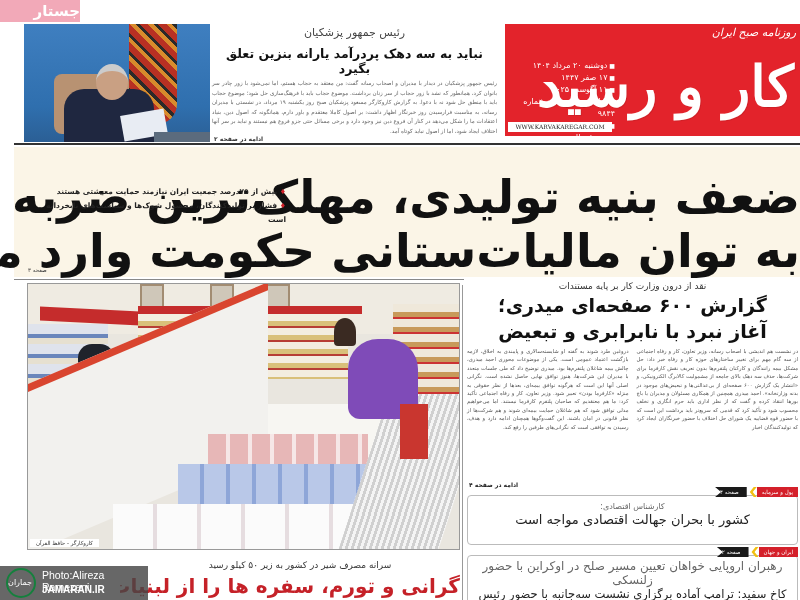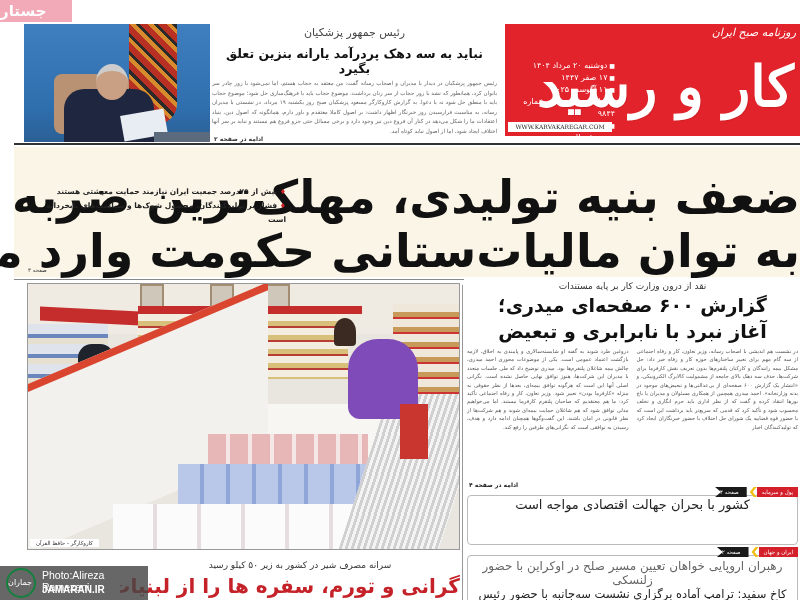--- a/index.html
+++ b/index.html
@@ -1,20 +1,20 @@
 <!DOCTYPE html>
 <html><head>
 <meta charset="utf-8">
 <style>
   * { box-sizing: border-box; margin: 0; padding: 0; }
   html, body { width: 800px; height: 600px; overflow: hidden; background: #ffffff; }
   body { position: relative; font-family: "DejaVu Sans", sans-serif; direction: rtl; color: #111; }
 
   
-  .corner-logo { position: absolute; left: 0; top: 0; width: 72px; height: 22px; background: #f2a9b8; color: #fff; font-weight: bold; font-size: 15px; text-align: left; line-height: 22px; direction: rtl; z-index: 5; }
+  .corner-logo { position: absolute; left: 0; top: 0; width: 80px; height: 22px; background: #f2a9b8; color: #fff; font-weight: bold; font-size: 15px; text-align: right; line-height: 22px; direction: rtl; z-index: 5; }
 
   
   .masthead { position: absolute; left: 505px; top: 24px; width: 297px; height: 112px; background: #e3232b; color: #fff; }
   .masthead .tagline { position: absolute; right: 6px; top: 2px; font-family: "DejaVu Serif", serif; font-size: 11px; font-style: italic; }
   .masthead .logo { position: absolute; right: 8px; top: 14px; font-family: "DejaVu Serif", serif; font-size: 56px; font-weight: bold; letter-spacing: 2px; line-height: 96px; text-shadow: 1px 1px 0 rgba(0,0,0,0.08); }
   .masthead .info { position: absolute; left: 4px; top: 36px; width: 106px; font-size: 8px; line-height: 12px; }
   .masthead .info div::before { content: "■ "; font-size: 6px; }
   .masthead .web { position: absolute; left: 3px; bottom: 4px; width: 104px; height: 10px; background: #fff; color: #222; font-family: "DejaVu Serif", serif; font-size: 6px; text-align: center; line-height: 10px; direction: ltr; }
 
   
@@ -190,20 +190,21 @@
   </div>
   <div class="cont">ادامه در صفحه ۴</div>
 </div>
 
 <div class="box box1">
   <div class="tag">
     <span class="sec">پول و سرمایه</span>
     <span class="arrow"></span>
     <span class="pg">صفحه ۴</span>
   </div>
+  <div class="kicker">کارشناس اقتصادی:</div>
   <div class="headline">کشور با بحران جهالت اقتصادی مواجه است</div>
 </div>
 
 <div class="box box2">
   <div class="tag">
     <span class="sec">ایران و جهان</span>
     <span class="arrow"></span>
     <span class="pg">صفحه ۲</span>
   </div>
   <div class="kicker" style="font-size:12px;margin-top:3px;">رهبران اروپایی خواهان تعیین مسیر صلح در اوکراین با حضور زلنسکی</div>

